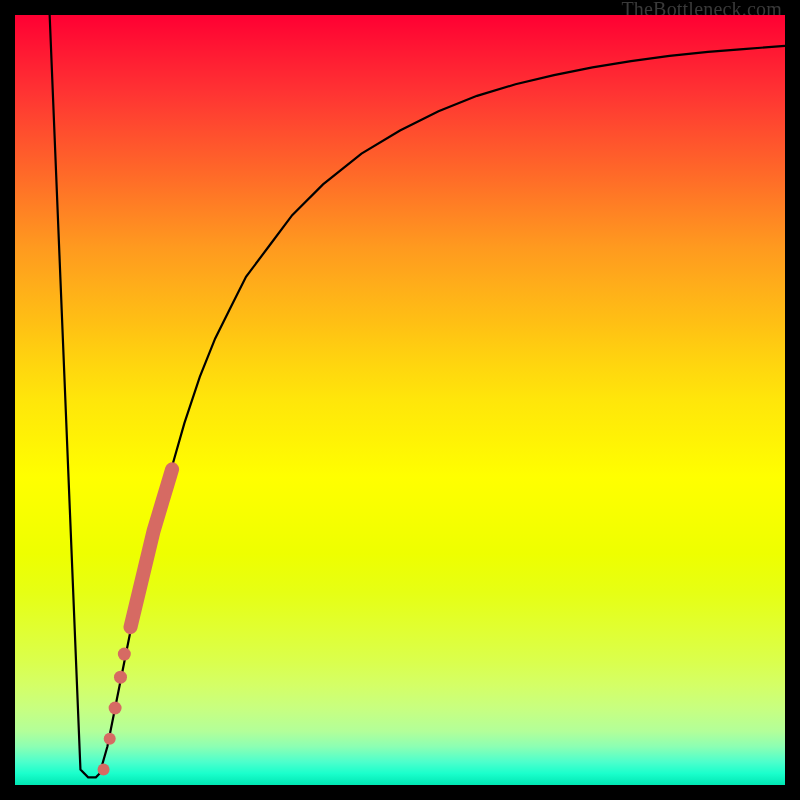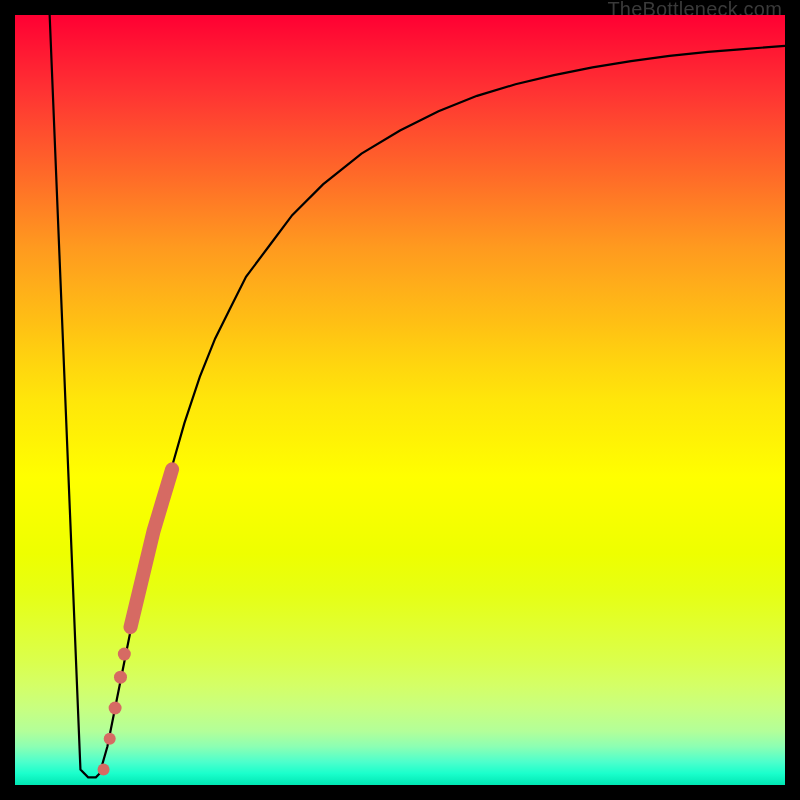--- a/index.html
+++ b/index.html
@@ -8,20 +8,21 @@
     width: 800px;
     height: 800px;
     overflow: hidden;
     background: #000;
     font-family: Arial, Helvetica, sans-serif;
   }
   .chart-container {
     position: relative;
     width: 800px;
     height: 800px;
+    font-family: Liberation Serif, serif;
   }
   .plot-area {
     position: absolute;
     left: 15px;
     top: 15px;
     width: 770px;
     height: 770px;
   }
   .gradient-bg {
     position: absolute;

